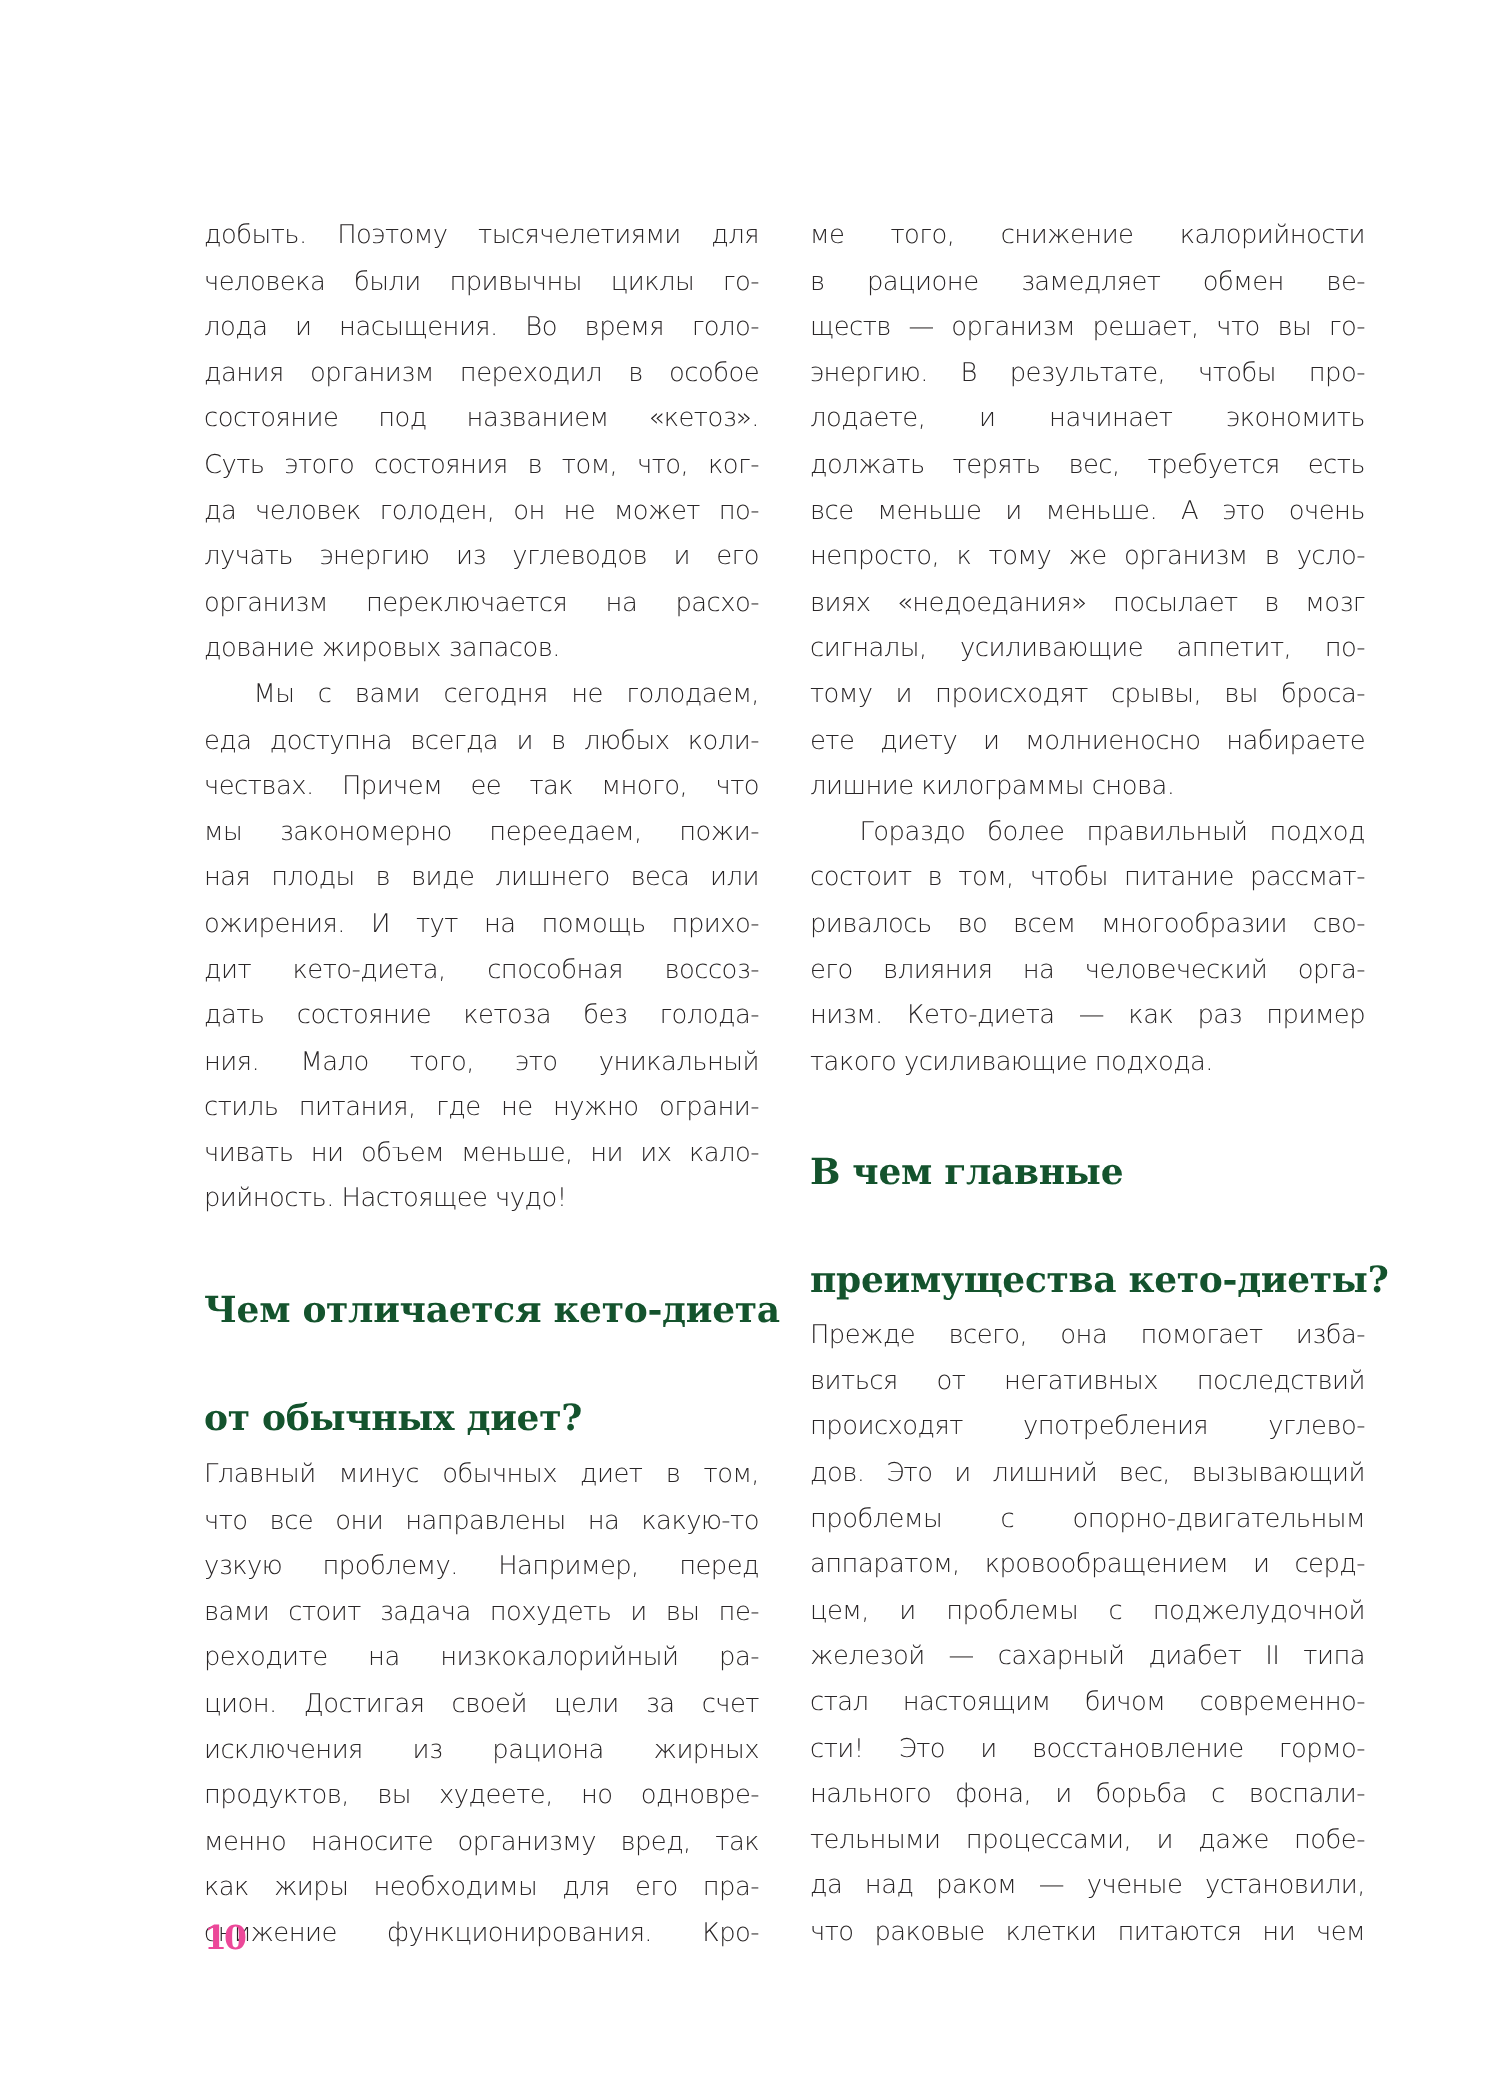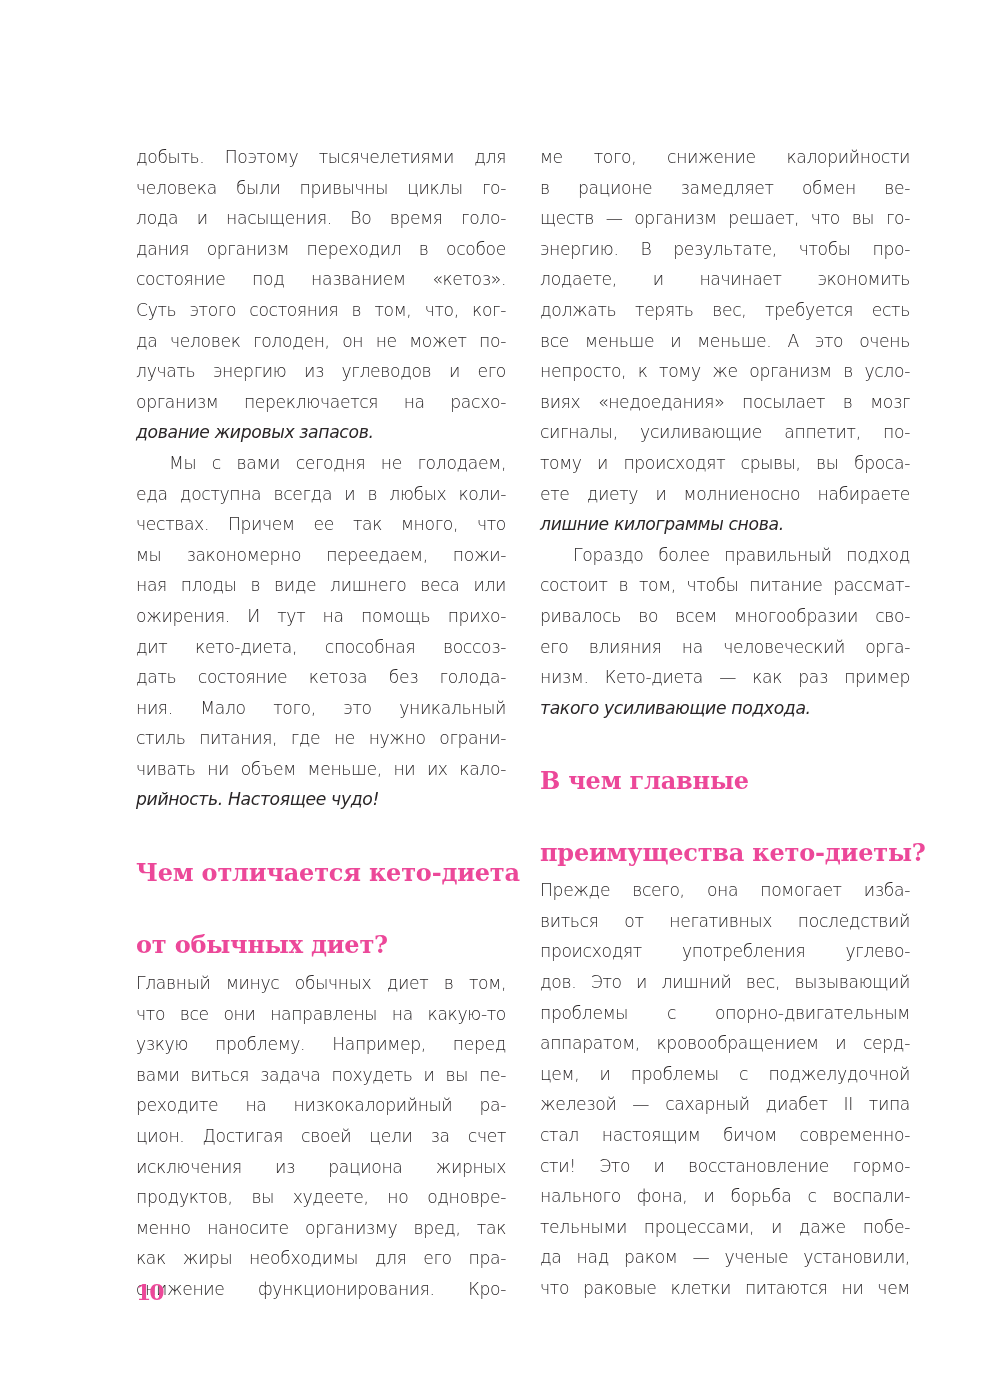--- a/index.html
+++ b/index.html
@@ -29,32 +29,31 @@
       letter-spacing: -0.35px;
       height: 30.6px;
       line-height: 30.6px;
       white-space: nowrap;
       text-align: justify;
       text-align-last: justify;
       color: #2a2627;
     }
     .line.last {
       text-align-last: left;
-      font-style: italic;
     }
     .line.indent {
       text-indent: 33px;
     }
 
     .heading {
       font-family: "DejaVu Serif", serif;
       font-weight: bold;
       font-size: 24px;
       line-height: 28px;
-      color: #ec4899;
+      color: #14532d;
       letter-spacing: -0.2px;
       white-space: nowrap;
       margin-top: 44px;
     }
     .heading-block-left {
       margin-top: 23px;
       margin-bottom: 9px;
     }
     .heading-block-right {
       margin-top: 26px;
@@ -103,21 +102,21 @@
       <div class="line last">рийность. Настоящее чудо!</div>
     </div>
   <div class="heading-block-left">
       <div class="heading">Чем отличается кето-диета</div>
       <div class="heading">от обычных диет?</div>
     </div>
   <div>
       <div class="line">Главный минус обычных диет в том,</div>
       <div class="line">что все они направлены на какую-то</div>
       <div class="line">узкую проблему. Например, перед</div>
-      <div class="line">вами виться задача похудеть и вы пе-</div>
+      <div class="line">вами стоит задача похудеть и вы пе-</div>
       <div class="line">реходите на низкокалорийный ра-</div>
       <div class="line">цион. Достигая своей цели за счет</div>
       <div class="line">исключения из рациона жирных</div>
       <div class="line">продуктов, вы худеете, но одновре-</div>
       <div class="line">менно наносите организму вред, так</div>
       <div class="line">как жиры необходимы для его пра-</div>
       <div class="line">снижение функционирования. Кро-</div>
     </div>
 </div>
 

